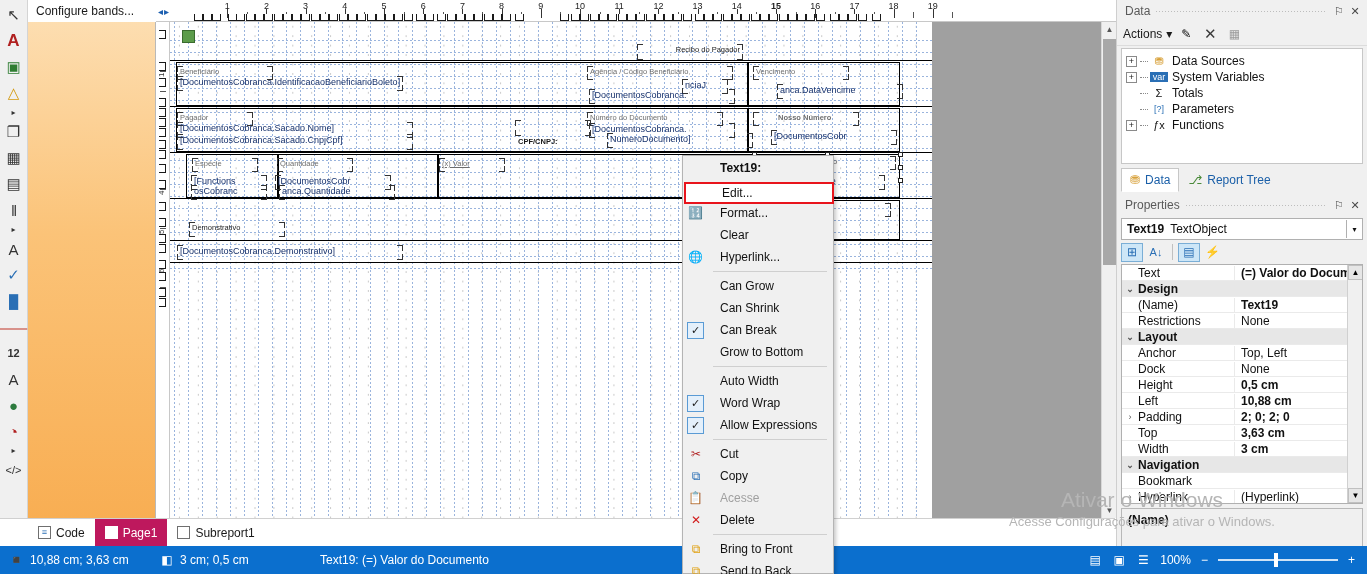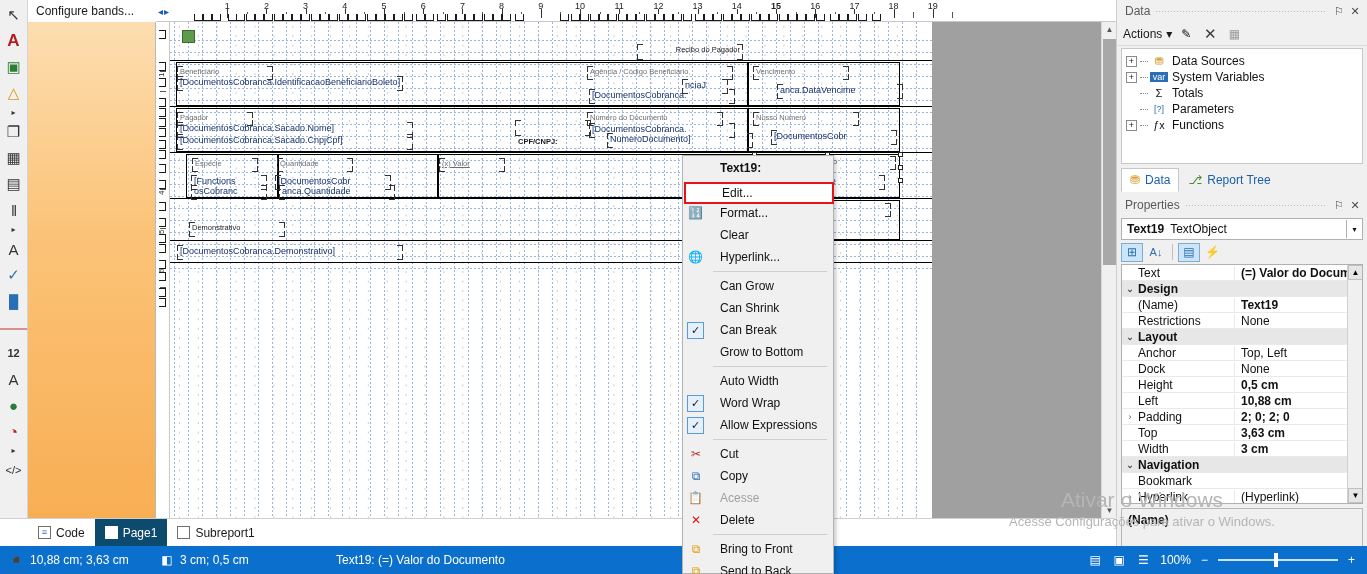--- a/index.html
+++ b/index.html
@@ -129,21 +129,21 @@
   
   #tabbar {
     position: absolute; left: 0; top: 518px; width: 1115px; height: 28px;
     background: #ffffff; border-top: 1px solid #d0d0d0;
     display: flex; align-items: stretch;
   }
   .ptab {
     display: flex; align-items: center; gap: 5px; padding: 0 10px;
     font-size: 12px; color: #1a1a1a; cursor: default;
   }
-  .ptab.active { background: #0c4a6e; color: #ffffff; }
+  .ptab.active { background: #be185d; color: #ffffff; }
   .ptab .sq { width: 13px; height: 13px; background: #fff; border: 1px solid #6f6f6f; display: inline-block; }
   .ptab.active .sq { border-color: #fff; }
 
   
   #statusbar {
     position: absolute; left: 0; top: 546px; width: 1367px; height: 28px;
     background: #0b6fce; color: #ffffff; display: flex; align-items: center;
     font-size: 12px;
   }
   .sb-item { display: flex; align-items: center; gap: 6px; }
@@ -619,21 +619,21 @@
           <div class="rpt-box fld" style="left: 10px; top: 114px; width: 230px; height: 12px;">[DocumentosCobranca.Sacado.CnpjCpf]</div>
           <div class="outl" style="left: 7px; top: 112px; width: 236px; height: 16px;"><i></i></div>
           <div class="rpt-box lbl" style="left: 348px; top: 116px; width: 70px; height: 12px; font-weight: bold;">CPF/CNPJ:</div>
           <div class="outl" style="left: 345px; top: 98px; width: 76px; height: 16px;"><i></i></div>
           <div class="rpt-box lbl dim" style="left: 420px; top: 92px; width: 130px; height: 10px;">Número do Documento</div>
           <div class="outl" style="left: 417px; top: 90px; width: 136px; height: 14px;"><i></i></div>
           <div class="rpt-box fld" style="left: 422px; top: 103px; width: 140px; height: 11px;">[DocumentosCobranca.</div>
           <div class="outl" style="left: 419px; top: 101px; width: 146px; height: 15px;"><i></i></div>
           <div class="rpt-box fld" style="left: 440px; top: 113px; width: 140px; height: 11px;">NumeroDocumento]</div>
           <div class="outl" style="left: 437px; top: 111px; width: 146px; height: 15px;"><i></i></div>
-          <div class="rpt-box lbl dim" style="left: 586px; top: 92px; width: 100px; height: 10px;">Nosso Número</div>
+          <div class="rpt-box lbl dim" style="left: 608px; top: 92px; width: 100px; height: 10px; font-weight: bold;">Nosso Número</div>
           <div class="outl" style="left: 583px; top: 90px; width: 106px; height: 14px;"><i></i></div>
           <div class="rpt-box fld" style="left: 604px; top: 110px; width: 120px; height: 11px;">[DocumentosCobr</div>
           <div class="outl" style="left: 601px; top: 108px; width: 126px; height: 15px;"><i></i></div>
           <div class="rpt-box lbl dim" style="left: 25px; top: 138px; width: 60px; height: 10px;">Espécie</div>
           <div class="outl" style="left: 22px; top: 136px; width: 66px; height: 14px;"><i></i></div>
           <div class="rpt-box lbl dim" style="left: 110px; top: 138px; width: 70px; height: 10px;">Quantidade</div>
           <div class="outl" style="left: 107px; top: 136px; width: 76px; height: 14px;"><i></i></div>
           <div class="rpt-box lbl dim" style="left: 272px; top: 138px; width: 60px; height: 10px; text-decoration: underline;">(x) Valor</div>
           <div class="outl" style="left: 269px; top: 136px; width: 66px; height: 14px;"><i></i></div>
           <div class="rpt-box lbl dim" style="left: 588px; top: 136px; width: 135px; height: 10px;">(=) Valor do Documento</div>
@@ -868,21 +868,21 @@
 
   <div id="statusbar">
     <div class="sb-item" style="margin-left:10px;width:150px">
       <span class="sb-icon">◾</span>
       <span>10,88 cm; 3,63 cm</span>
     </div>
     <div class="sb-item" style="width:150px">
       <span class="sb-icon">◧</span>
       <span>3 cm; 0,5 cm</span>
     </div>
-    <div class="sb-item" style="margin-left:26px">
+    <div class="sb-item" style="margin-left:10px">
       <span>Text19:  (=) Valor do Documento</span>
     </div>
     <div class="sb-item" style="margin-left:auto;gap:10px;margin-right:12px">
       <span class="sb-icon">▤</span>
       <span class="sb-icon">▣</span>
       <span class="sb-icon">☰</span>
       <span>100%</span>
       <span>−</span>
       <span id="zoomslider">
         <span class="track"></span>

